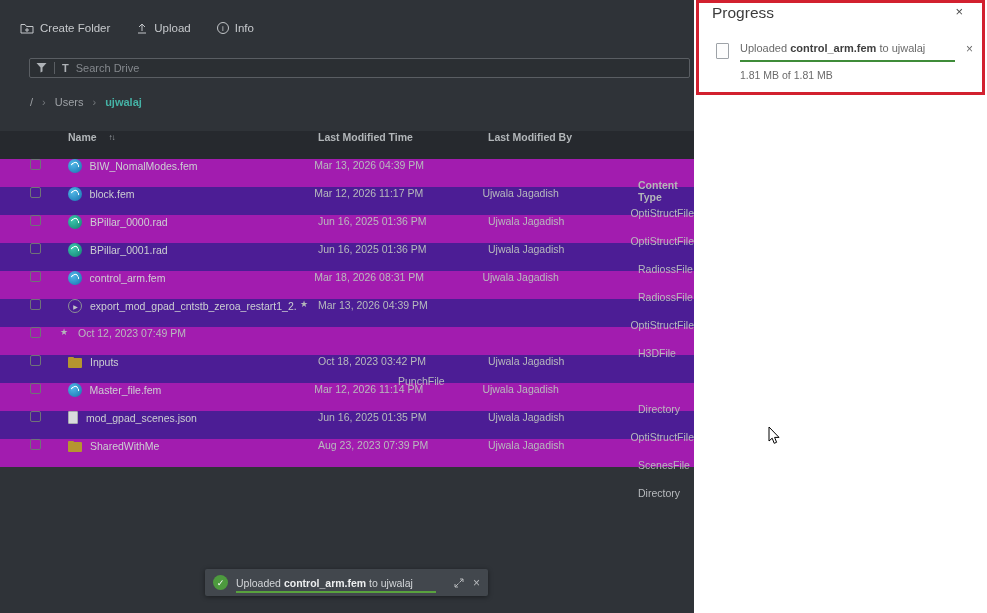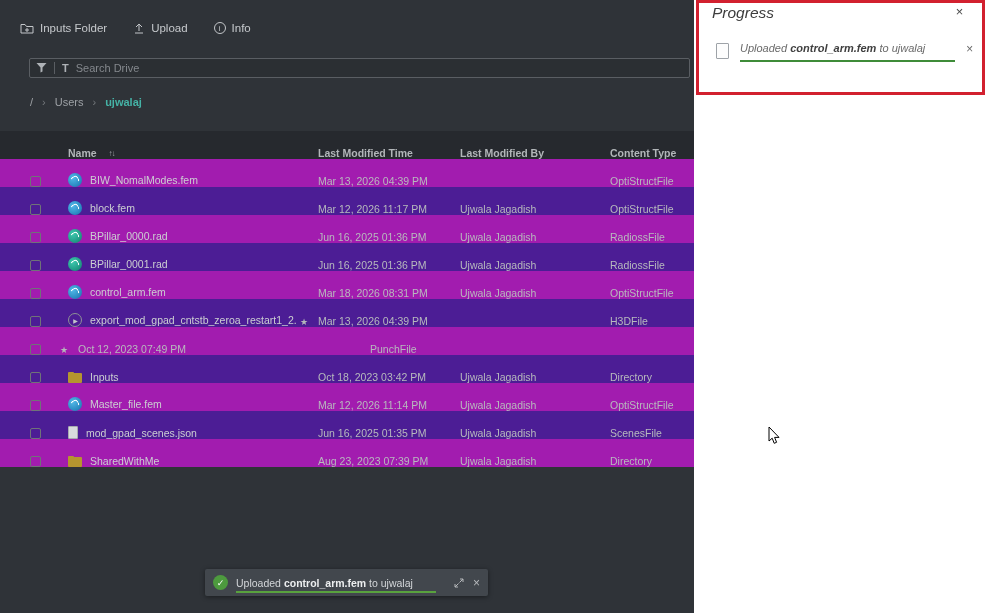--- a/index.html
+++ b/index.html
@@ -19,31 +19,31 @@
   .vsep { width:1px; height:12px; background:#5a5e63; }
   .tfilter { color:#aeb2b6; font-size:11px; font-weight:bold; }
   .search-ph { color:#84888d; font-size:11px; }
 
   .breadcrumb { position:absolute; left:30px; top:96px; display:flex; align-items:center; gap:9px; font-size:11px; color:#9da1a5; }
   .breadcrumb .chev { color:#74787c; font-size:11px; }
   .breadcrumb .crumb { cursor:pointer; }
   .breadcrumb .current { color:#45b3a6; font-weight:bold; }
 
   .file-table { position:absolute; left:0; top:131px; width:694px; }
-  .thead, .trow { display:flex; align-items:flex-end; height:28px; padding-left:30px; }
+  .thead, .trow { display:flex; align-items:flex-start; height:28px; padding-left:30px; }
   .thead { background:#26292e; color:#b2b6b9; font-size:10.5px; font-weight:bold; }
   .trow { background:#a21caf; color:#b7babd; font-size:10.5px; }
   .trow.alt { background:#4c1d95; }
   .c-check { width:30px; display:flex; align-items:center; }
   .checkbox { width:11px; height:11px; border:1px solid #6f7378; border-radius:2px; background:transparent; }
   .c-name { width:240px; display:flex; align-items:center; padding-left:8px; gap:8px; overflow:hidden; white-space:nowrap; }
   .fname { color:#cccfd2; overflow:hidden; max-width:206px; }
   .c-star { width:18px; font-size:9px; color:#b4b7ba; }
   .c-time { width:142px; }
-  .c-by { width:150px; }
+  .c-by { width:150px;margin-left:28px; }
   .c-type { flex:1;margin-top:48px; }
   .sort { font-size:8px; color:#9da1a5; letter-spacing:-1px; margin-left:4px; }
 
   
   .ficon { width:14px; height:14px; display:inline-flex; align-items:center; justify-content:center; flex:none; position:relative; }
   .icon-optistruct { border-radius:50%; background:radial-gradient(circle at 35% 35%, #52b9e8, #1470ad); }
   .icon-optistruct::after, .icon-radioss::after { content:""; width:6px; height:6px; border:1.5px solid #fff; border-radius:50%; border-bottom-color:transparent; border-left-color:transparent; transform:rotate(-30deg); }
   .icon-radioss { border-radius:50%; background:radial-gradient(circle at 35% 35%, #3ec9af, #0f7f6d); }
   .icon-h3d { border-radius:50%; border:1px solid #8d9196; }
   .icon-h3d::after { content:"▶"; font-size:6px; color:#c3c6c9; margin-left:1px; }
@@ -54,21 +54,21 @@
   
   .toast { position:absolute; left:205px; top:569px; width:283px; height:27px; background:#42474d; border-radius:2px; box-shadow:0 1px 5px rgba(0,0,0,.45); display:flex; align-items:center; padding:0 8px; }
   .check-circle { width:15px; height:15px; border-radius:50%; background:#4d9a3e; color:#fff; font-size:9px; display:inline-flex; align-items:center; justify-content:center; margin-right:8px; flex:none; }
   .toast-text { font-size:10.5px; color:#d3d6d9; white-space:nowrap; }
   .toast-text b { color:#eceeef; }
   .toast-underline { position:absolute; left:31px; bottom:3px; width:200px; height:2px; background:#59a23e; }
   .toast-icons { margin-left:auto; display:flex; align-items:center; gap:9px; }
   .toast-close, .p-close, .panel-close { color:#b6b9bc; font-size:12px; cursor:pointer; line-height:1; }
 
   
-  .progress-panel { position:absolute; left:694px; top:0; width:293px; height:613px; background:#ffffff;font-style:italic; }
+  .progress-panel { position:absolute; left:694px; top:0; width:293px; height:613px; background:#ffffff; }
   .panel-title { position:absolute; left:18px; top:4px; font-size:15.5px; color:#3c3c3c; }
   .panel-close { position:absolute; right:24px; top:5px; color:#4a4a4a; font-size:13px; }
   .p-item { position:absolute; left:22px; top:42px; right:14px; display:flex; gap:11px; }
   .doc-icon { width:13px; height:16px; border:1px solid #9ea3a8; background:#fdfdfd; border-radius:1px; flex:none; margin-top:1px; }
   .p-body { flex:1; }
   .p-text { font-size:11px; color:#6a6a6a; white-space:nowrap; }
   .p-text b { color:#3f3f3f; }
   .p-bar { margin-top:6px; height:2px; background:#3f8c39; width:100%; }
   .p-size { margin-top:7px; font-size:10.5px; color:#6a6a6a; }
   .p-close { margin-top:1px; color:#6a6a6a; }
@@ -86,21 +86,21 @@
   <div class="drive-app">
 
     <div class="toolbar">
       <button class="tb-btn">
         <span class="tb-icon">
           <svg width="14" height="12" viewBox="0 0 14 12">
               <path d="M1 2.5h4l1.5 2H13v6.5H1z" fill="none" stroke="#c3c6c9"></path>
               <path d="M7 6v4M5 8h4" stroke="#c3c6c9" fill="none"></path>
             </svg>
         </span>
-        <span>Inputs Folder</span>
+        <span>Create Folder</span>
       </button>
       <button class="tb-btn">
         <span class="tb-icon">
           <svg width="12" height="12" viewBox="0 0 12 12">
               <path d="M6 9V2M3 5l3-3 3 3" stroke="#c3c6c9" fill="none"></path>
               <path d="M2 11h8" stroke="#c3c6c9" fill="none"></path>
             </svg>
         </span>
         <span>Upload</span>
       </button>
@@ -312,20 +312,21 @@
 
   <div class="progress-panel">
     <span class="panel-title">Progress</span>
     <span class="panel-close">×</span>
 
     <div class="p-item">
       <span class="doc-icon"></span>
       <div class="p-body">
         <div class="p-text"><span>Uploaded </span><b>control_arm.fem</b><span> to ujwalaj</span></div>
         <div class="p-bar"></div>
+        <div class="p-size">1.81 MB of 1.81 MB</div>
       </div>
       <span class="p-close">×</span>
     </div>
   </div>
 
   <div class="red-box"></div>
 
   <svg class="cursor" width="12" height="19" viewBox="0 0 12 19">
       <path d="M1 1 L1 15 L4.2 12.2 L6.2 17.3 L8.6 16.3 L6.6 11.4 L11 11.4 Z" fill="#fff" stroke="#000" stroke-width="1"></path>
     </svg>

